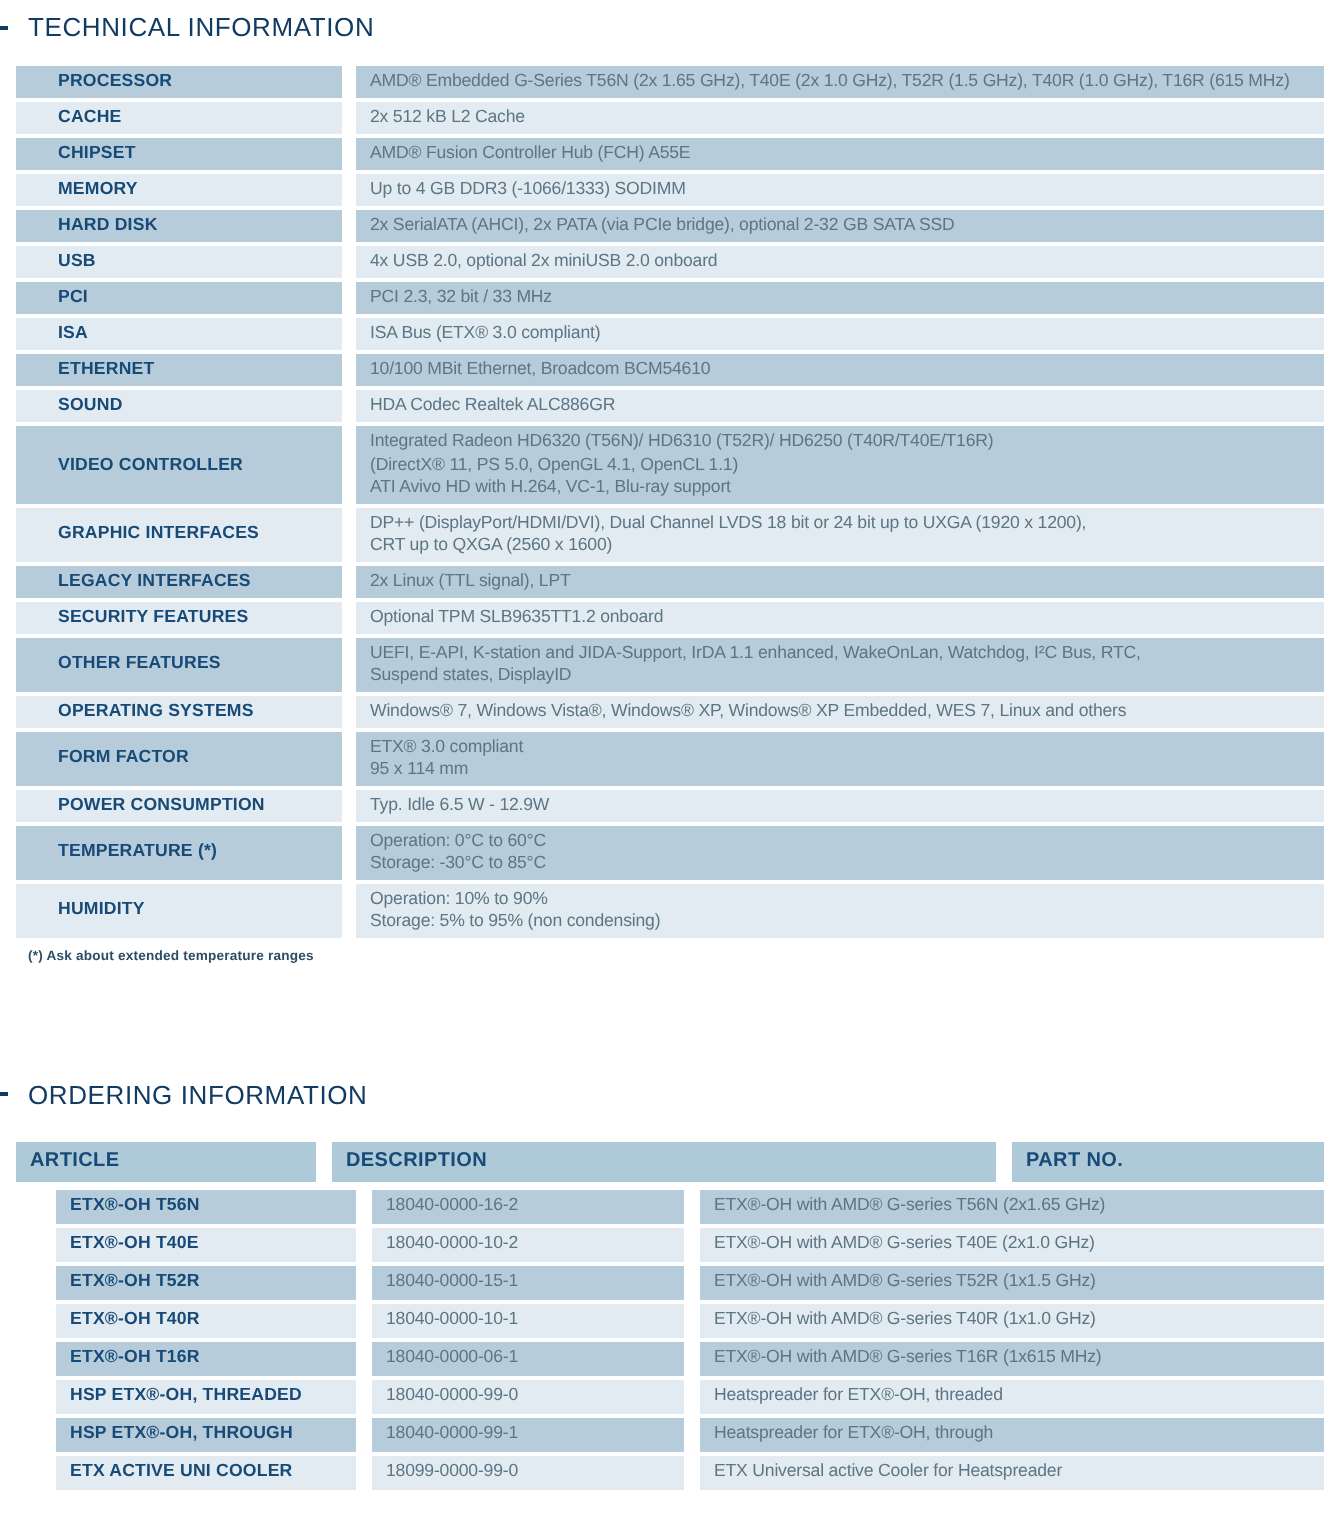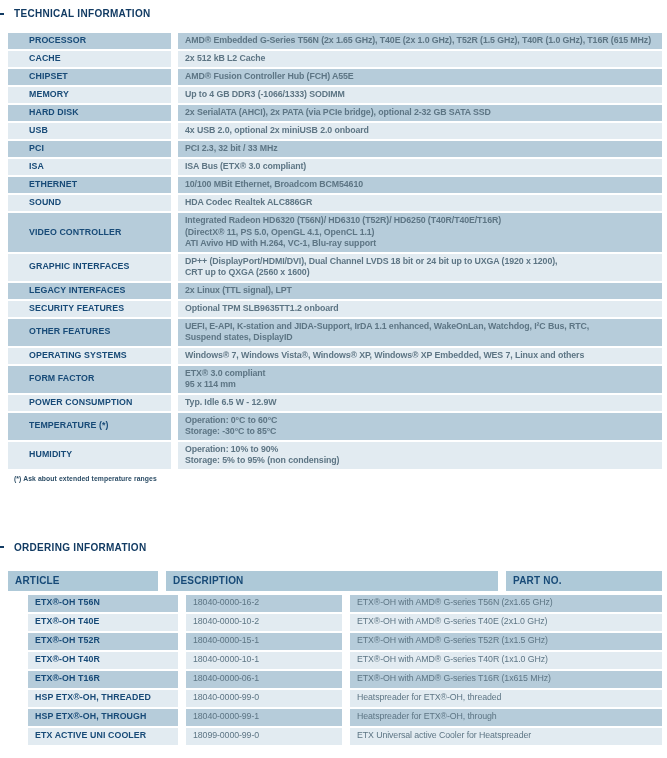--- a/index.html
+++ b/index.html
@@ -24,22 +24,22 @@
     height: 13px;
   }
   .section-dash {
     width: 4px;
     height: 2px;
     background: var(--title-color, #123b63);
     margin-right: 10px;
     flex: none;
   }
   .section-title {
-    font-size: 10px;
-    font-weight: bold;
+    font-size: 13px;
+    font-weight: normal;
     letter-spacing: 0.3px;
     color: var(--title-color, #123b63);
     line-height: 13px;
     white-space: nowrap;
   }
   
   .spec-table {
     margin: 13px 5px 0 8px;
     width: 654px;
   }
@@ -67,21 +67,20 @@
     margin-left: 7px;
     padding: 2px 4px 2px 7px;
     display: flex;
     flex-direction: column;
     justify-content: center;
     font-size: 8.8px;
     letter-spacing: -0.1px;
     line-height: 11.5px;
     color: var(--value-color, #5d7584);
     white-space: nowrap;
-    font-weight: bold;
   }
   .t-row:nth-child(odd) .t-label,
   .t-row:nth-child(odd) .t-value { background: var(--row-dark, #b6ccda); }
   .t-row:nth-child(even) .t-label,
   .t-row:nth-child(even) .t-value { background: var(--row-light, #e2ebf1); }
 
   .footnote {
     margin: 6px 0 0 14px;
     font-size: 6.8px;
     font-weight: bold;

